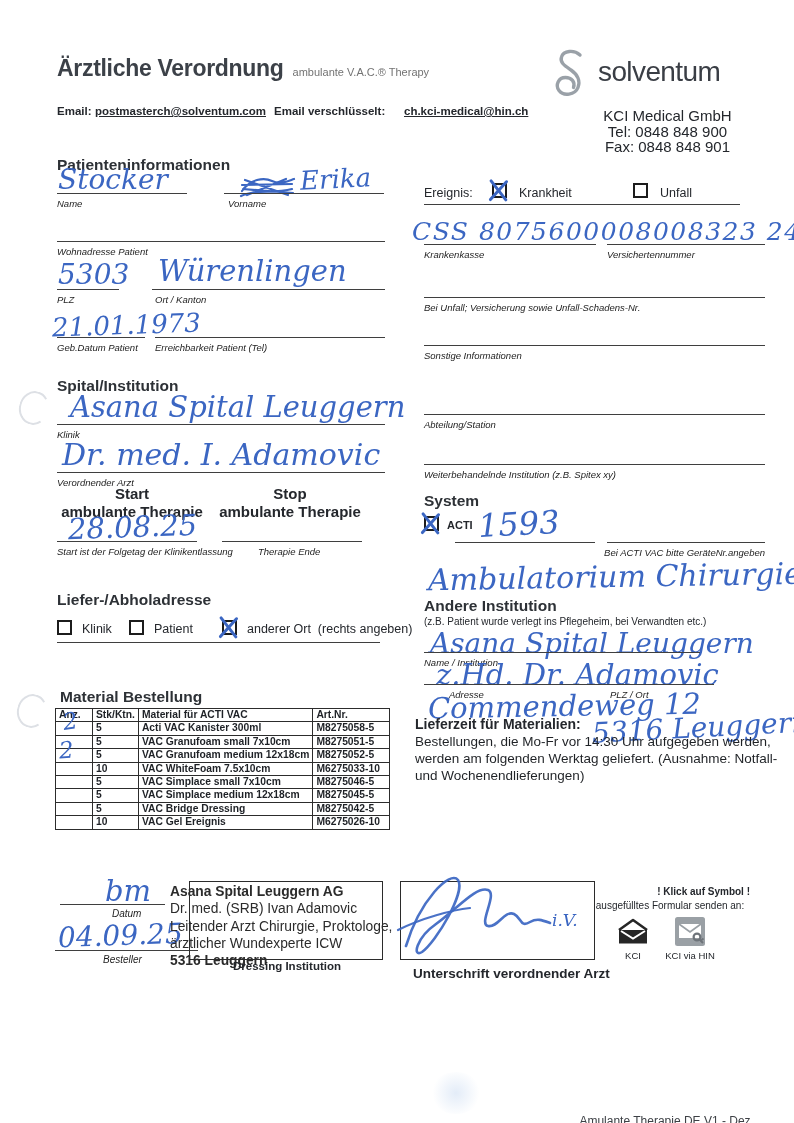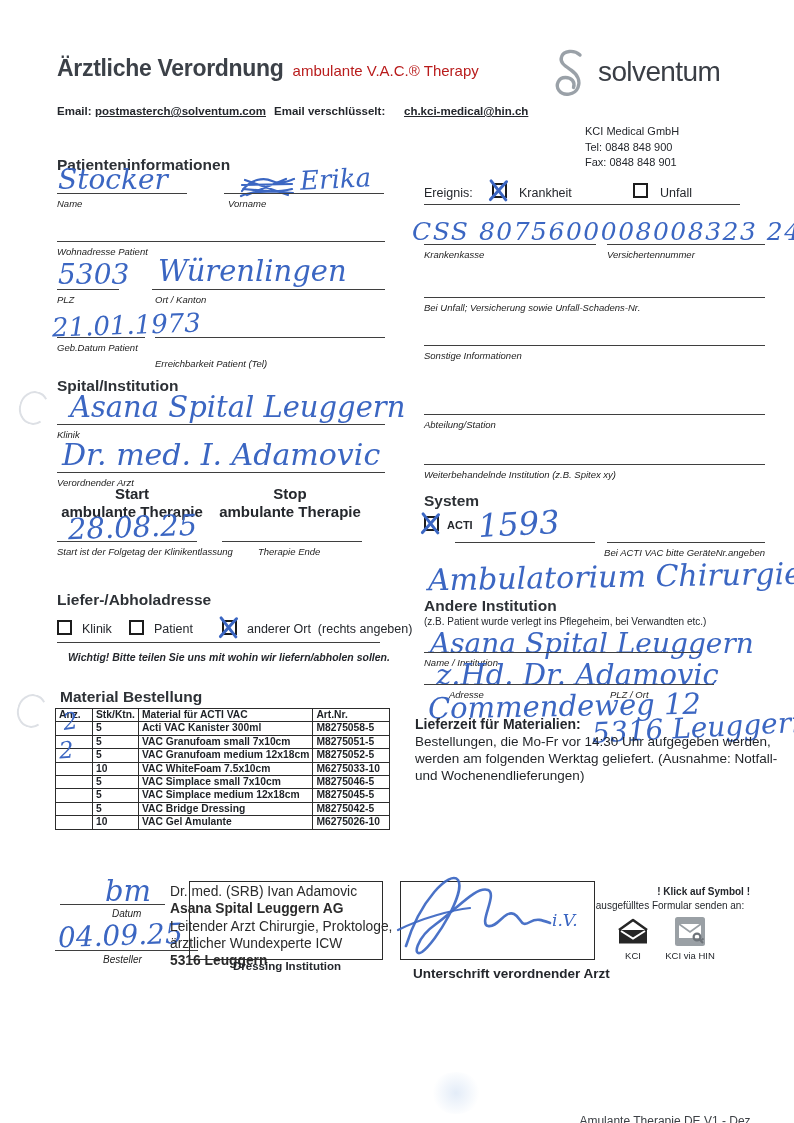--- a/index.html
+++ b/index.html
@@ -1,20 +1,20 @@
 <!DOCTYPE html>
 <html><head>
 <meta charset="utf-8">
 <style>
   html,body{margin:0;padding:0;background:#e8e8e8;}
   .page{position:relative;width:794px;height:1123px;background:#ffffff;margin:0 auto;
         font-family:"Liberation Sans",sans-serif;color:#24272c;overflow:hidden;}
   .abs{position:absolute;}
   .h1{font-size:23px;font-weight:700;color:#3c4148;letter-spacing:-0.3px;}
-  .h1sub{font-size:15px;font-weight:400;color:#b91c1c;margin-left:9px;}
+  .h1sub{font-size:11px;font-weight:400;color:#737373;margin-left:9px;}
   .h2{font-size:15.5px;font-weight:700;color:#2d3136;}
   .lbl{font-style:italic;font-size:9.5px;color:#1d1d1d;white-space:nowrap;}
   .line{border-bottom:1.4px solid #3f3f3f;height:0;}
   .hw{color:#3b66c2;font-family:"DejaVu Serif",serif;font-style:italic;font-weight:400;
       white-space:nowrap;line-height:1;}
   .cb{width:15px;height:15px;border:2.4px solid #1c1c1c;background:#fff;box-sizing:border-box;}
   .bx{width:22px;height:22px;}
   .bx i{position:absolute;left:9px;top:-3px;width:2.6px;height:27px;background:#3b66c2;border-radius:2px;display:block;}
   .bx i.a{transform:rotate(42deg);}
   .bx i.b{transform:rotate(-38deg);}
@@ -41,21 +41,21 @@
   <svg class="abs" style="left:549px;top:48px;" width="44" height="52" viewBox="0 0 44 52">
     <path d="M31 7 C 25 1.5 14.5 2.5 12.5 9 C 10.5 15 17 18.5 22 22 C 28.5 26.5 31.5 33 29 39.5 C 26 47 14.5 48.5 10 42.5 C 6 37 9.5 29.5 16.5 29.5 C 22.5 29.5 26.5 34 24.5 39.5" fill="none" stroke="#9aa1a8" stroke-width="3.4" stroke-linecap="round"></path>
   </svg>
   <div class="abs" style="left:598px;top:56px;font-size:28px;font-weight:500;color:#3a3e45;letter-spacing:-0.6px;">solventum</div>
 
   <div class="abs" style="left:57px;top:105px;font-size:11.5px;font-weight:600;">Email:</div>
   <div class="abs underl" style="left:95px;top:105px;font-size:11.5px;font-weight:600;">postmasterch@solventum.com</div>
   <div class="abs" style="left:274px;top:105px;font-size:11.5px;font-weight:600;">Email verschlüsselt:</div>
   <div class="abs underl" style="left:404px;top:105px;font-size:11.5px;font-weight:600;">ch.kci-medical@hin.ch</div>
 
-  <div class="abs" style="left:585px;top:124px;width:165px;font-size:11px;line-height:15.5px;">
+  <div class="abs" style="left:585px;top:108px;width:165px;text-align:center;font-size:15px;line-height:15.5px;">
     <div>KCI Medical GmbH</div>
     <div>Tel: 0848 848 900</div>
     <div>Fax: 0848 848 901</div>
   </div>
 
   <div class="abs hole" style="left:19px;top:391px;"></div>
   <div class="abs hole" style="left:17px;top:694px;"></div>
 
   <div class="abs h2" style="left:57px;top:156px;">Patienteninformationen</div>
 
@@ -76,21 +76,21 @@
   <div class="abs hw" style="left:158px;top:257px;font-size:29px;">Würenlingen</div>
   <div class="abs line" style="left:57px;top:289px;width:62px;"></div>
   <div class="abs line" style="left:152px;top:289px;width:233px;"></div>
   <div class="abs lbl" style="left:57px;top:294px;">PLZ</div>
   <div class="abs lbl" style="left:155px;top:294px;">Ort / Kanton</div>
 
   <div class="abs hw" style="left:52px;top:312px;font-size:26px;transform:rotate(-2deg);">21.01.1973</div>
   <div class="abs line" style="left:57px;top:337px;width:88px;"></div>
   <div class="abs line" style="left:155px;top:337px;width:230px;"></div>
   <div class="abs lbl" style="left:57px;top:342px;">Geb.Datum Patient</div>
-  <div class="abs lbl" style="left:155px;top:358px;">Erreichbarkeit Patient (Tel)</div>
+  <div class="abs lbl" style="left:155px;top:342px;">Erreichbarkeit Patient (Tel)</div>
 
   <div class="abs" style="left:424px;top:186px;font-size:12.5px;text-align:center;">Ereignis:</div>
   <div class="abs cb" style="left:492px;top:183px;"></div>
   <div class="abs bx" style="left:488px;top:180px;">
       <i class="a"></i>
       <i class="b"></i>
     </div>
   <div class="abs" style="left:519px;top:186px;font-size:12.5px;">Krankheit</div>
   <div class="abs cb" style="left:633px;top:183px;"></div>
   <div class="abs" style="left:660px;top:186px;font-size:12.5px;">Unfall</div>
@@ -165,21 +165,20 @@
   <div class="abs" style="left:82px;top:622px;font-size:12.5px;">Klinik</div>
   <div class="abs cb" style="left:129px;top:620px;"></div>
   <div class="abs" style="left:154px;top:622px;font-size:12.5px;">Patient</div>
   <div class="abs cb" style="left:222px;top:620px;"></div>
   <div class="abs bx" style="left:218px;top:617px;">
       <i class="a"></i>
       <i class="b"></i>
     </div>
   <div class="abs" style="left:247px;top:622px;font-size:12.5px;white-space:pre;">anderer Ort  (rechts angeben)</div>
   <div class="abs line" style="left:57px;top:642px;width:323px;"></div>
-  <div class="abs" style="left:68px;top:651px;font-size:10.5px;font-style:italic;font-weight:600;">Wichtig! Bitte teilen Sie uns mit wohin wir liefern/abholen sollen.</div>
 
   <div class="abs h2" style="left:60px;top:688px;">Material Bestellung</div>
   <table class="mat abs" style="left:55px;top:708px;">
     <tbody>
         <tr>
       <th style="width:30px;">Anz.</th>
       <th style="width:38px;">Stk/Ktn.</th>
       <th style="width:163px;">Material für ACTI VAC</th>
       <th style="width:70px;">Art.Nr.</th>
     </tr>
@@ -221,41 +220,41 @@
         </tr>
     <tr>
           <td class="c"></td>
           <td class="c">5</td>
           <td>VAC Bridge Dressing</td>
           <td>M8275042-5</td>
         </tr>
     <tr>
           <td class="c"></td>
           <td class="c">10</td>
-          <td>VAC Gel Amulante</td>
+          <td>VAC Gel Ereignis</td>
           <td>M6275026-10</td>
         </tr>
   </tbody>
     </table>
   <div class="abs hw" style="left:63px;top:710px;font-size:23px;transform:rotate(-8deg);">2</div>
   <div class="abs hw" style="left:59px;top:739px;font-size:23px;transform:rotate(-4deg);">2</div>
 
   <div class="abs" style="left:415px;top:716px;font-size:14px;font-weight:700;">Lieferzeit für Materialien:</div>
   <div class="abs" style="left:415px;top:733px;width:372px;font-size:13.5px;line-height:17px;color:#1f2226;">Bestellungen, die Mo-Fr vor 14:30 Uhr aufgegeben werden, werden am folgenden Werktag geliefert. (Ausnahme: Notfall- und Wochenendlieferungen)</div>
 
   <div class="abs hw" style="left:105px;top:877px;font-size:29px;">bm</div>
   <div class="abs line" style="left:60px;top:904px;width:105px;"></div>
   <div class="abs lbl" style="left:112px;top:908px;font-size:10px;">Datum</div>
   <div class="abs hw" style="left:58px;top:922px;font-size:28px;transform:rotate(-2deg);">04.09.25</div>
   <div class="abs line" style="left:55px;top:950px;width:143px;"></div>
   <div class="abs lbl" style="left:103px;top:954px;font-size:10px;">Besteller</div>
 
   <div class="abs" style="left:170px;top:883px;">
+    <div class="stampline bold">Asana Spital Leuggern AG</div>
     <div class="stampline">Dr. med. (SRB) Ivan Adamovic</div>
-    <div class="stampline bold">Asana Spital Leuggern AG</div>
     <div class="stampline">Leitender Arzt Chirurgie, Proktologe,</div>
     <div class="stampline">ärztlicher Wundexperte ICW</div>
     <div class="stampline bold">5316 Leuggern</div>
   </div>
   <div class="abs" style="left:189px;top:881px;width:192px;height:77px;border:1.6px solid #2b2b2b;"></div>
   <div class="abs" style="left:233px;top:960px;font-size:11.5px;font-weight:700;">Dressing Institution</div>
 
   <div class="abs" style="left:400px;top:881px;width:193px;height:77px;border:1.6px solid #2b2b2b;"></div>
   <svg class="abs" style="left:392px;top:860px;" width="215" height="105" viewBox="0 0 215 105">
     <path d="M14 86 C 28 40 58 10 66 20 C 74 32 44 82 30 92 C 20 98 24 78 44 64 C 66 48 84 26 96 30 C 106 34 86 64 96 66 C 106 68 112 50 122 54 C 130 58 128 68 138 62 C 145 58 150 60 158 63" fill="none" stroke="#3b66c2" stroke-width="2.6" stroke-linecap="round" opacity="0.92"></path>

